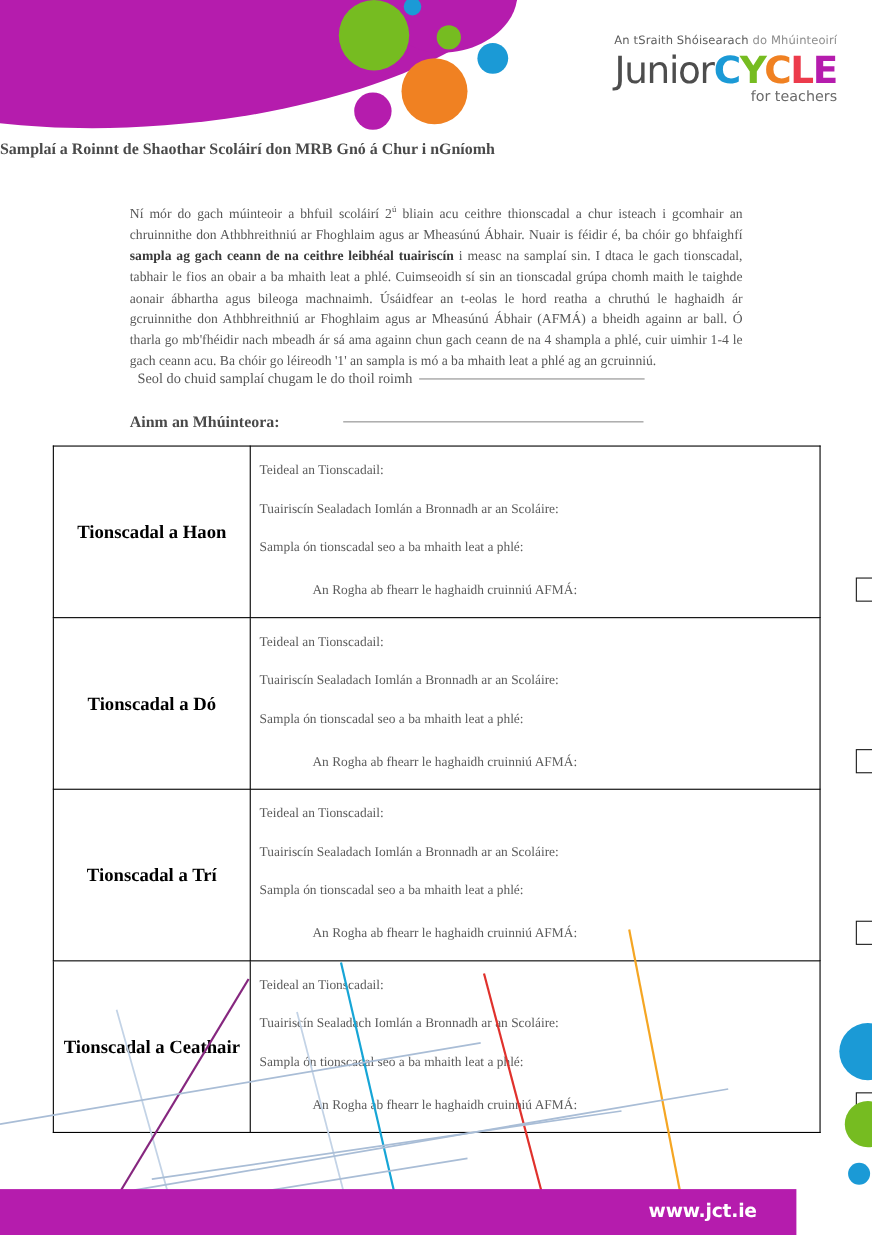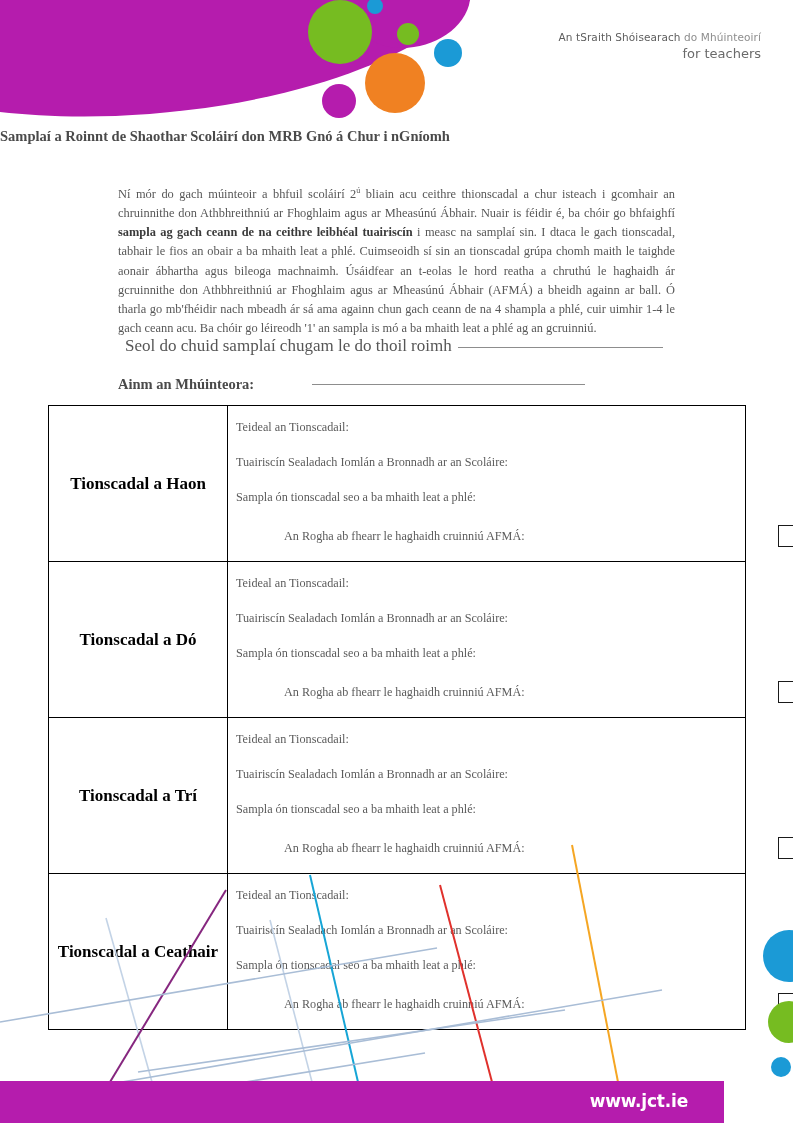--- a/index.html
+++ b/index.html
@@ -86,21 +86,21 @@
     text-align: justify;
     margin-top: 22px;
   }
   #intro-paragraph b { color: #3a3a3a; }
   #intro-paragraph sup { font-size: 8px; vertical-align: super; }
 
   #send-line {
     position: absolute;
     left: 125px;
     top: 336px;
-    font-size: 17px;
+    font-size: 13px;
     color: #565656;
     white-space: nowrap;
   }
   #send-line .rule {
     display: inline-block;
     width: 205px;
     border-bottom: 1px solid #8d8d8d;
     margin-left: 6px;
     vertical-align: 3px;
   }
@@ -226,20 +226,21 @@
     <circle cx="408" cy="34" r="11" fill="#76bc21"></circle>
     <circle cx="375" cy="6" r="8" fill="#1b9ad6"></circle>
     <circle cx="448" cy="53" r="14" fill="#1b9ad6"></circle>
   </svg>
 
   <div id="logo-block">
     <div id="logo-tagline-top">
       <span>An tSraith Shóisearach</span>
       <span class="light">do Mhúinteoirí</span>
     </div>
+    <div id="logo-wordmark"><span class="junior">Junior</span><span class="c1">C</span><span class="y">Y</span><span class="c2">C</span><span class="l">L</span><span class="e">E</span></div>
     <div id="logo-tagline-bottom">for teachers</div>
   </div>
 </div>
 
 <div id="doc-title">Samplaí a Roinnt de Shaothar Scoláirí don MRB Gnó á Chur i nGníomh</div>
 
 <div id="intro-paragraph"><span>Ní mór do gach múinteoir a bhfuil scoláirí 2</span><sup>ú</sup><span> bliain acu ceithre thionscadal a chur isteach i gcomhair an chruinnithe don Athbhreithniú ar Fhoghlaim agus ar Mheasúnú Ábhair. Nuair is féidir é, ba chóir go bhfaighfí </span><b>sampla ag gach ceann de na ceithre leibhéal tuairiscín</b><span> i measc na samplaí sin. I dtaca le gach tionscadal, tabhair le fios an obair a ba mhaith leat a phlé. Cuimseoidh sí sin an tionscadal grúpa chomh maith le taighde aonair ábhartha agus bileoga machnaimh. Úsáidfear an t-eolas le hord reatha a chruthú le haghaidh ár gcruinnithe don Athbhreithniú ar Fhoghlaim agus ar Mheasúnú Ábhair (AFMÁ) a bheidh againn ar ball. Ó tharla go mb'fhéidir nach mbeadh ár sá ama againn chun gach ceann de na 4 shampla a phlé, cuir uimhir 1-4 le gach ceann acu. Ba chóir go léireodh '1' an sampla is mó a ba mhaith leat a phlé ag an gcruinniú.</span></div>
 
 <div id="send-line"><span>Seol do chuid samplaí chugam le do thoil roimh</span><span class="rule"></span></div>
 

